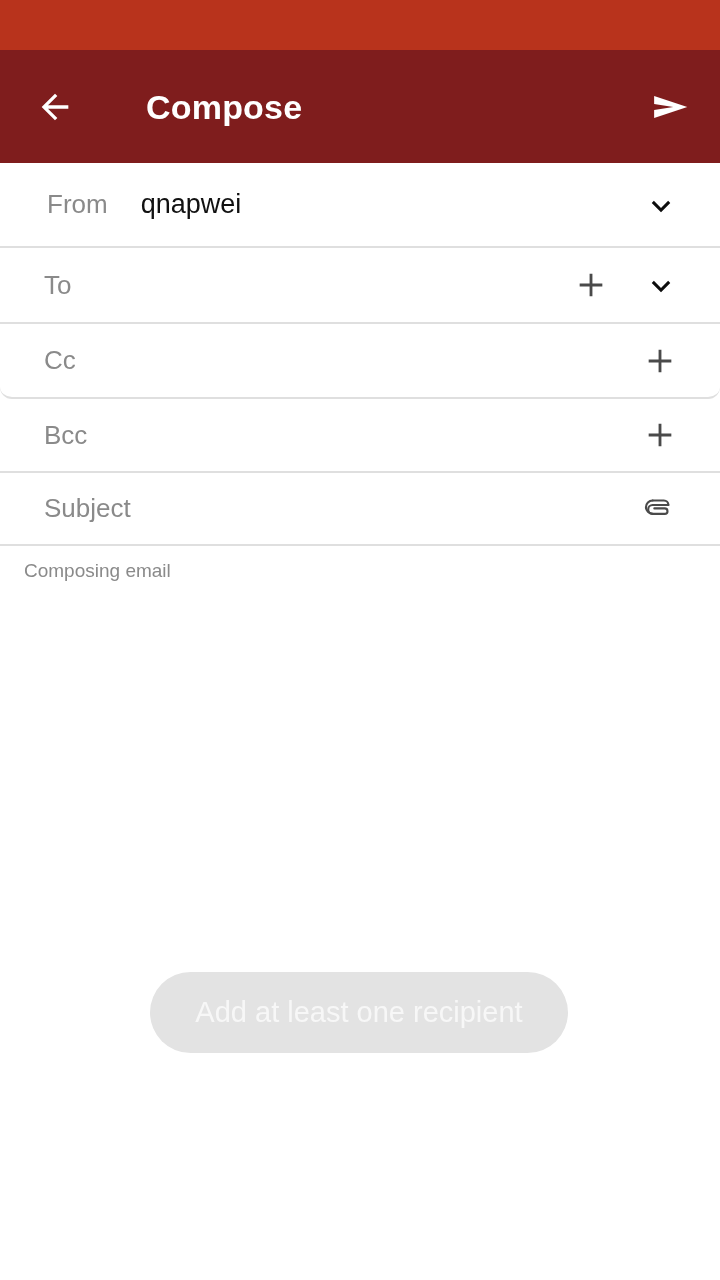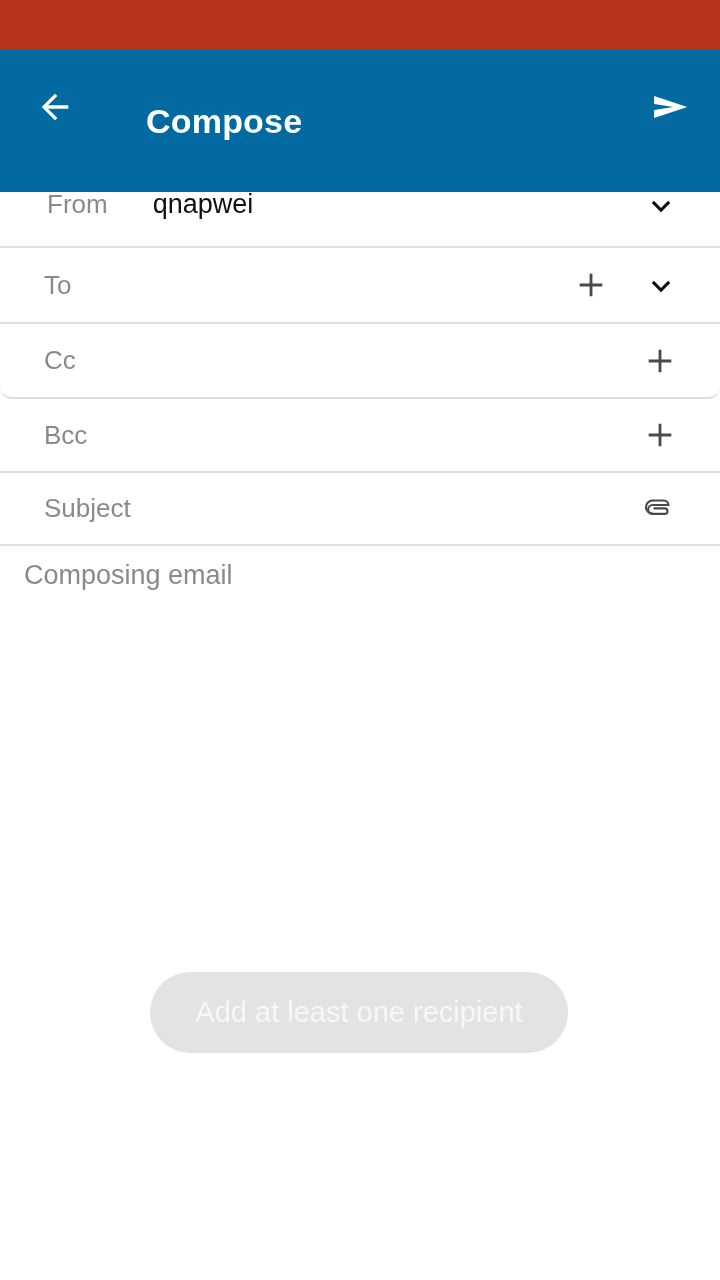--- a/index.html
+++ b/index.html
@@ -22,22 +22,22 @@
     width: 720px;
     height: 50px;
     background: #b8331c;
   }
 
   
   .app-bar {
     position: absolute;
     top: 50px; left: 0;
     width: 720px;
-    height: 142px;
-    background: #0369a1;
+    height: 113px;
+    background: #7f1d1d;
   }
   .back-btn {
     position: absolute;
     left: 20px; top: 36px;
     width: 70px; height: 42px;
     display: flex;
     align-items: center;
     justify-content: center;
   }
   .app-title {
@@ -84,21 +84,21 @@
   .field-label {
     color: #8a8a8a;
     font-size: 26px;
     margin-left: 24px;
     white-space: nowrap;
   }
   .field-label.lbl-from { margin-left: 27px; }
   .field-value {
     color: #111111;
     font-size: 27px;
-    margin-left: 45px;
+    margin-left: 33px;
     white-space: nowrap;
   }
 
   .row-actions {
     position: absolute;
     right: 0; top: 0; bottom: 0;
     display: flex;
     align-items: center;
   }
   .icon-btn {
@@ -118,21 +118,21 @@
     position: absolute;
     top: 548px; left: 0;
     width: 720px;
     height: 420px;
   }
   .body-placeholder {
     position: absolute;
     left: 24px;
     top: 12px;
     color: #8a8a8a;
-    font-size: 27px;
+    font-size: 19px;
   }
 
   
   .toast {
     position: absolute;
     left: 150px;
     top: 972px;
     width: 418px;
     height: 81px;
     background: #e3e3e3;

